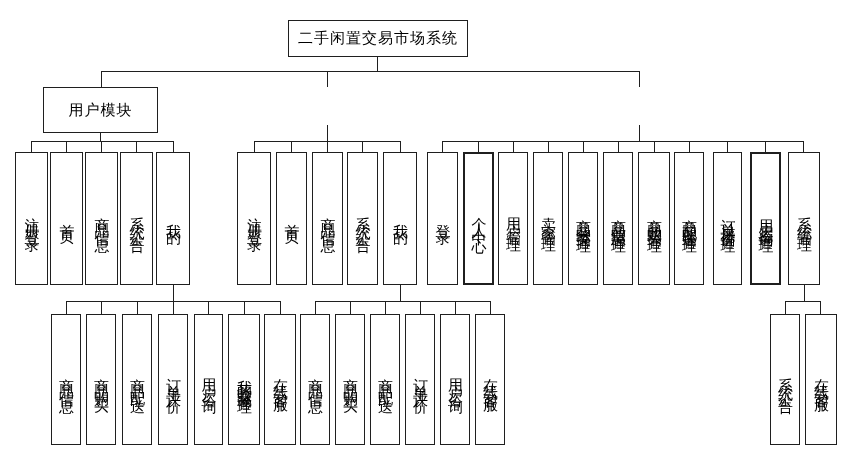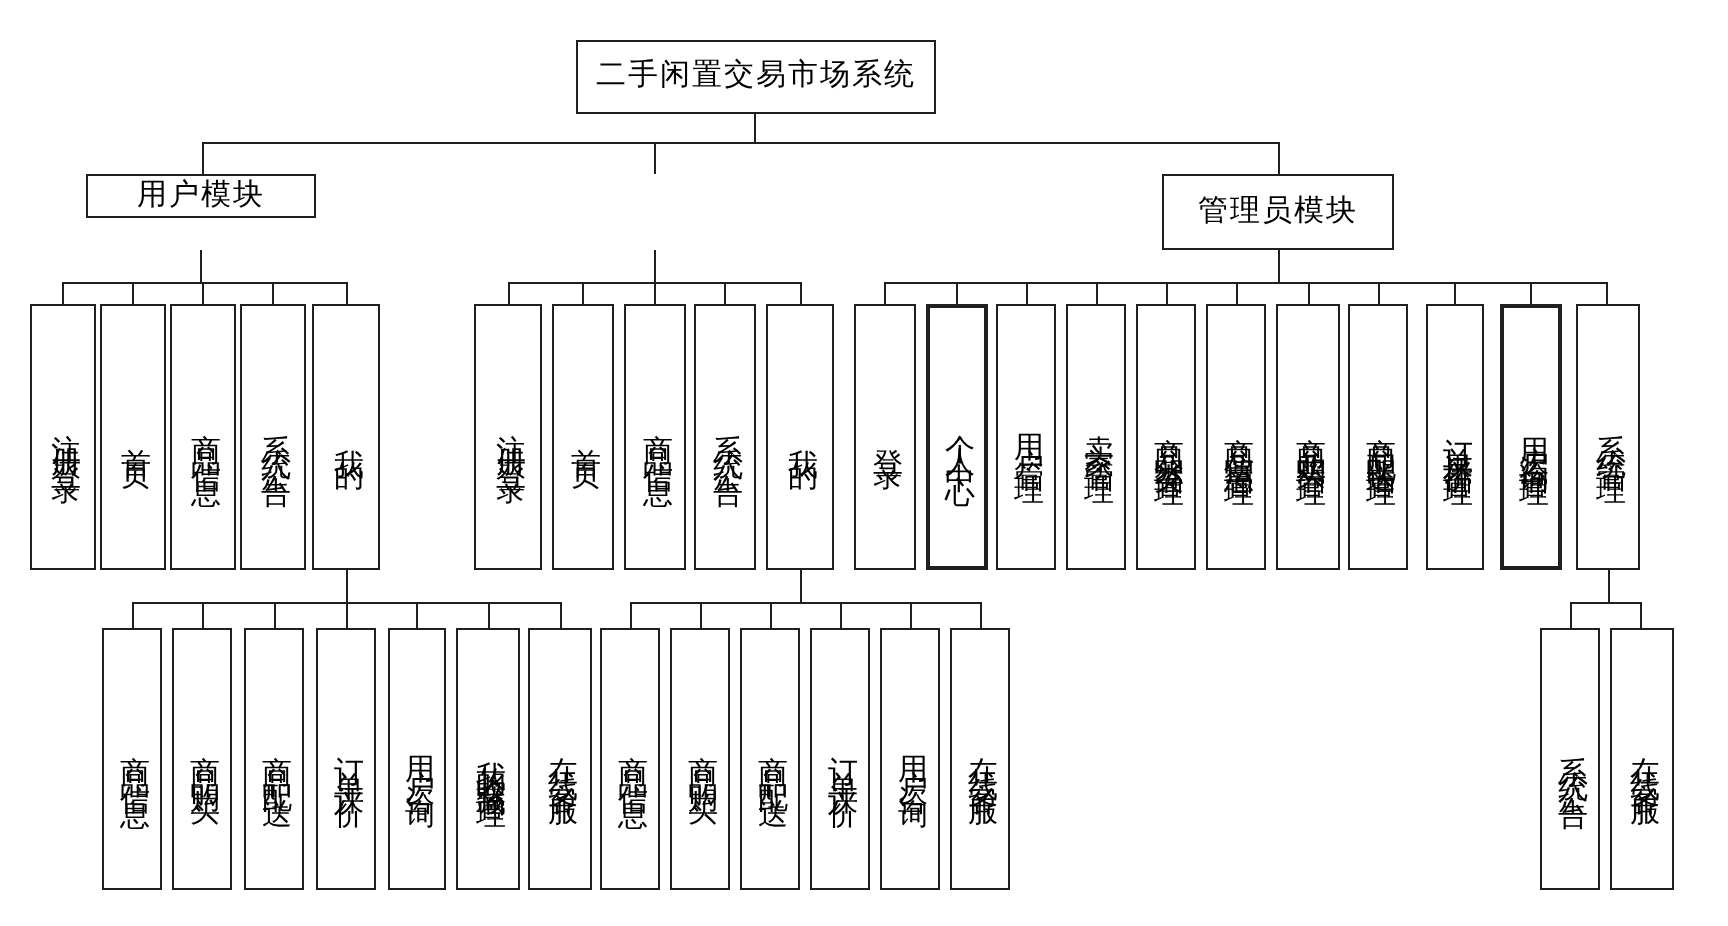--- a/index.html
+++ b/index.html
@@ -80,22 +80,21 @@
   <div class="line" style="left:455px;top:301px;width:1px;height:13px"></div>
   <div class="line" style="left:490px;top:301px;width:1px;height:13px"></div>
 
   <div class="line" style="left:804px;top:285px;width:1px;height:16px"></div>
   <div class="line" style="left:785px;top:301px;width:36px;height:1px"></div>
   <div class="line" style="left:785px;top:301px;width:1px;height:13px"></div>
   <div class="line" style="left:820px;top:301px;width:1px;height:13px"></div>
 
   <div class="node hlabel" style="left:288px;top:20px;width:180px;height:37px">二手闲置交易市场系统</div>
 
-  <div class="node hlabel" style="left:43px;top:87px;width:115px;height:22px">用户模块</div>
-  <div class="node hlabel" style="left:581px;top:87px;width:116px;height:38px">管理员模块</div>
+  <div class="node hlabel" style="left:43px;top:87px;width:115px;height:46px">用户模块</div>
 
   <div class="node v" style="left:15px;top:152px;width:33px;height:133px">注册登录</div>
   <div class="node v" style="left:50px;top:152px;width:33px;height:133px">首页</div>
   <div class="node v" style="left:85px;top:152px;width:33px;height:133px">商品信息</div>
   <div class="node v" style="left:120px;top:152px;width:33px;height:133px">系统公告</div>
   <div class="node v" style="left:156px;top:152px;width:34px;height:133px">我的</div>
 
   <div class="node v" style="left:237px;top:152px;width:34px;height:133px">注册登录</div>
   <div class="node v" style="left:276px;top:152px;width:31px;height:133px">首页</div>
   <div class="node v" style="left:312px;top:152px;width:31px;height:133px">商品信息</div>

